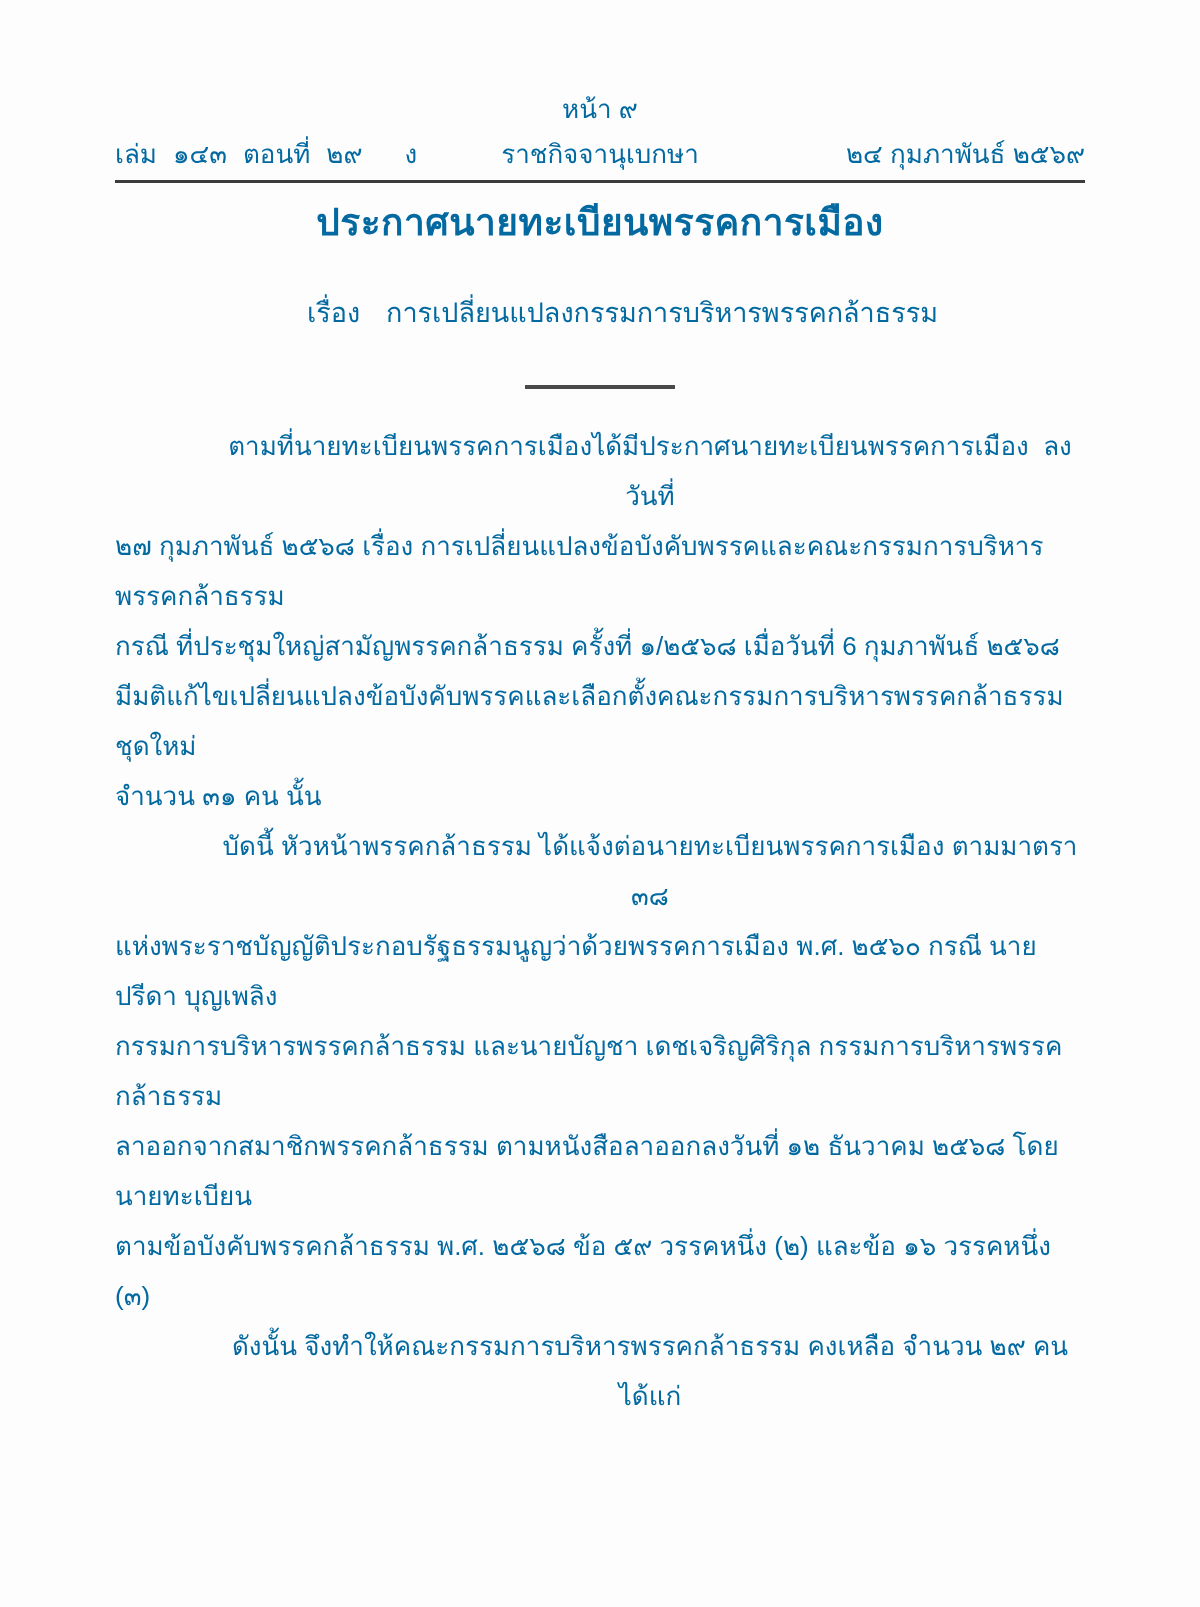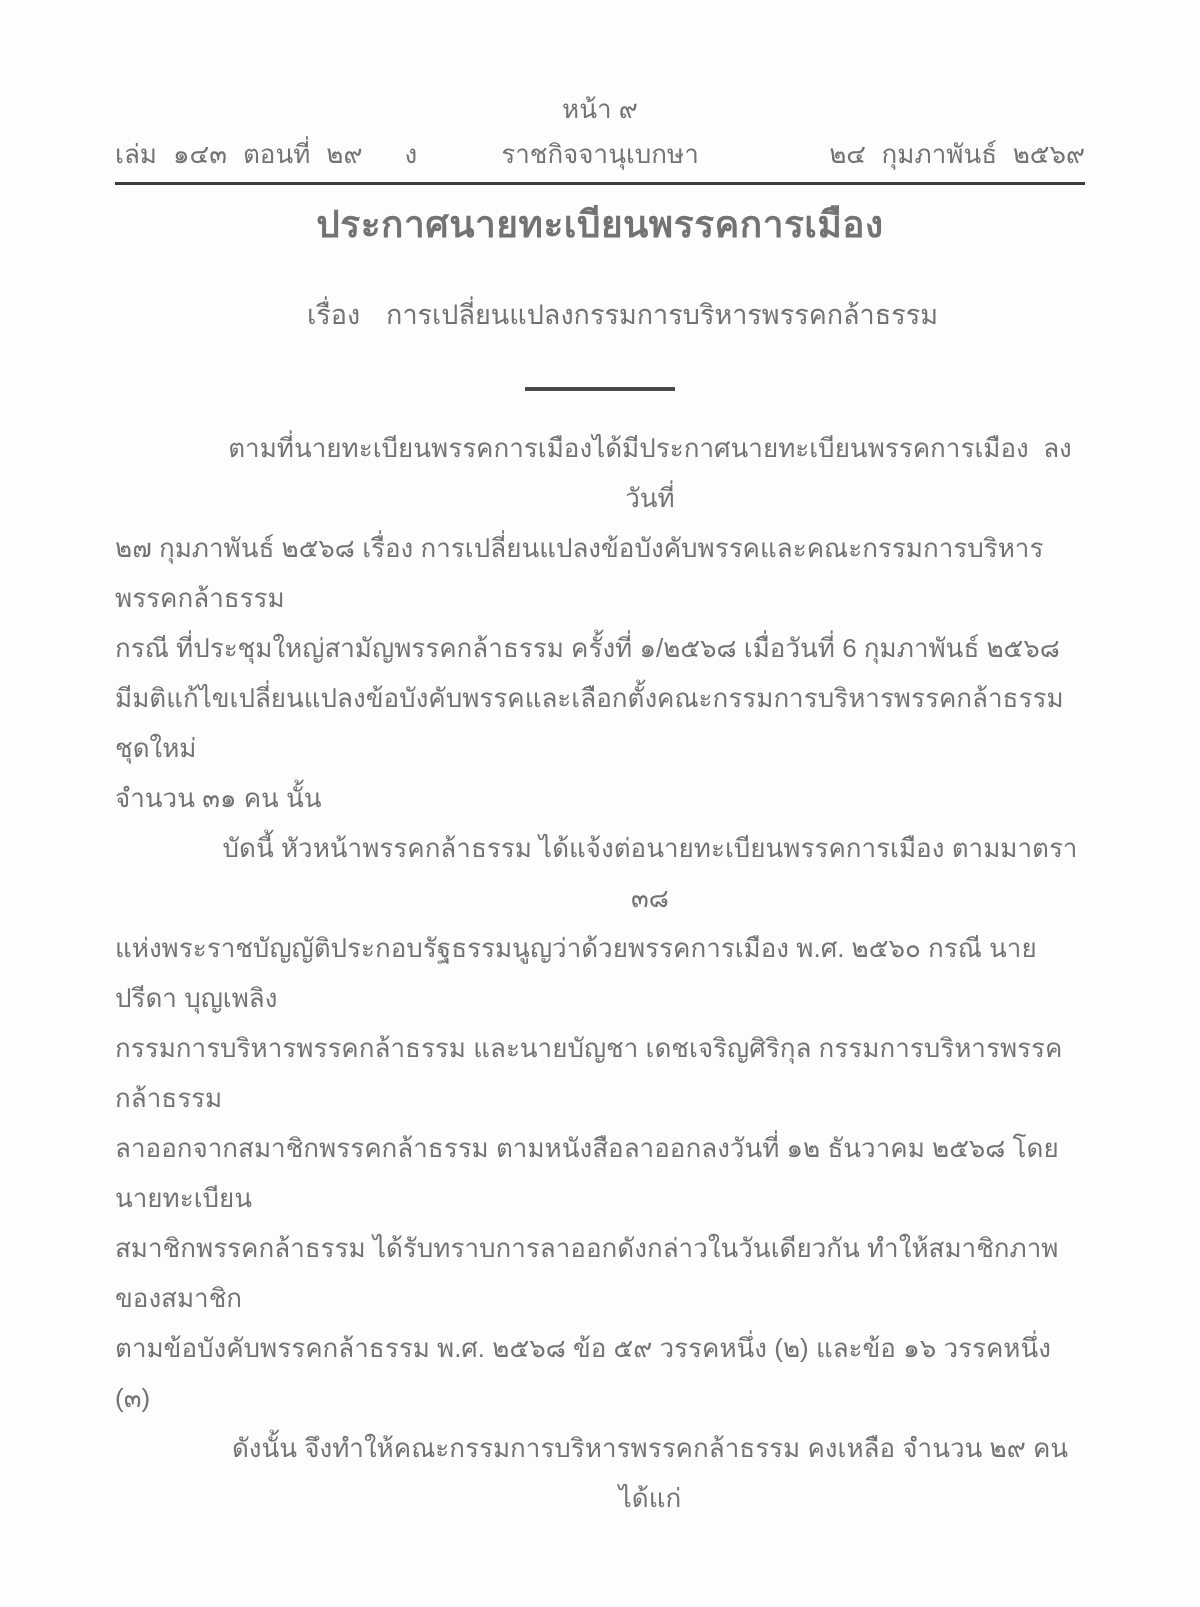--- a/index.html
+++ b/index.html
@@ -6,21 +6,21 @@
     margin: 0;
     padding: 0;
     background: #ffffff;
   }
   .page {
     position: relative;
     width: 1200px;
     height: 1607px;
     margin: 0 auto;
     background: #fdfdfd;
-    color: #737373;
+    color: #0369a1;
     font-family: "Liberation Sans", "DejaVu Sans", sans-serif;
     overflow: hidden;
   }
   .content {
     position: absolute;
     left: 115px;
     right: 115px;
     top: 0;
   }
   .page-label {
@@ -45,21 +45,20 @@
   .masthead .section-glyph {
     margin-left: 26px;
   }
   .masthead .center {
     position: absolute;
     left: 50%;
     transform: translateX(-50%);
   }
   .masthead .right {
     margin-left: auto;
-    font-family: Liberation Mono, monospace;
   }
   .header-rule {
     margin-top: 8px;
     border: none;
     border-top: 3px solid #3c3c3c;
     height: 0;
   }
   .doc-title {
     margin-top: 16px;
     text-align: center;
@@ -136,21 +135,20 @@
         <div class="bline">กรณี ที่ประชุมใหญ่สามัญพรรคกล้าธรรม ครั้งที่ ๑/๒๕๖๘ เมื่อวันที่ 6 กุมภาพันธ์ ๒๕๖๘</div>
         <div class="bline">มีมติแก้ไขเปลี่ยนแปลงข้อบังคับพรรคและเลือกตั้งคณะกรรมการบริหารพรรคกล้าธรรมชุดใหม่</div>
         <div class="bline">จำนวน ๓๑ คน นั้น</div>
       </div>
 
       <div>
         <div class="bline indent">บัดนี้ หัวหน้าพรรคกล้าธรรม ได้แจ้งต่อนายทะเบียนพรรคการเมือง ตามมาตรา ๓๘</div>
         <div class="bline">แห่งพระราชบัญญัติประกอบรัฐธรรมนูญว่าด้วยพรรคการเมือง พ.ศ. ๒๕๖๐ กรณี นายปรีดา บุญเพลิง</div>
         <div class="bline">กรรมการบริหารพรรคกล้าธรรม และนายบัญชา เดชเจริญศิริกุล กรรมการบริหารพรรคกล้าธรรม</div>
         <div class="bline">ลาออกจากสมาชิกพรรคกล้าธรรม ตามหนังสือลาออกลงวันที่ ๑๒ ธันวาคม ๒๕๖๘ โดยนายทะเบียน</div>
-        <div class="bline">สมาชิกพรรคกล้าธรรม ได้รับทราบการลาออกดังกล่าวในวันเดียวกัน ทำให้สมาชิกภาพของสมาชิก</div>
         <div class="bline">ตามข้อบังคับพรรคกล้าธรรม พ.ศ. ๒๕๖๘ ข้อ ๕๙ วรรคหนึ่ง (๒) และข้อ ๑๖ วรรคหนึ่ง (๓)</div>
       </div>
 
       <div>
         <div class="bline indent">ดังนั้น จึงทำให้คณะกรรมการบริหารพรรคกล้าธรรม คงเหลือ จำนวน ๒๙ คน ได้แก่</div>
       </div>
 
     </div>
 
   </div>

